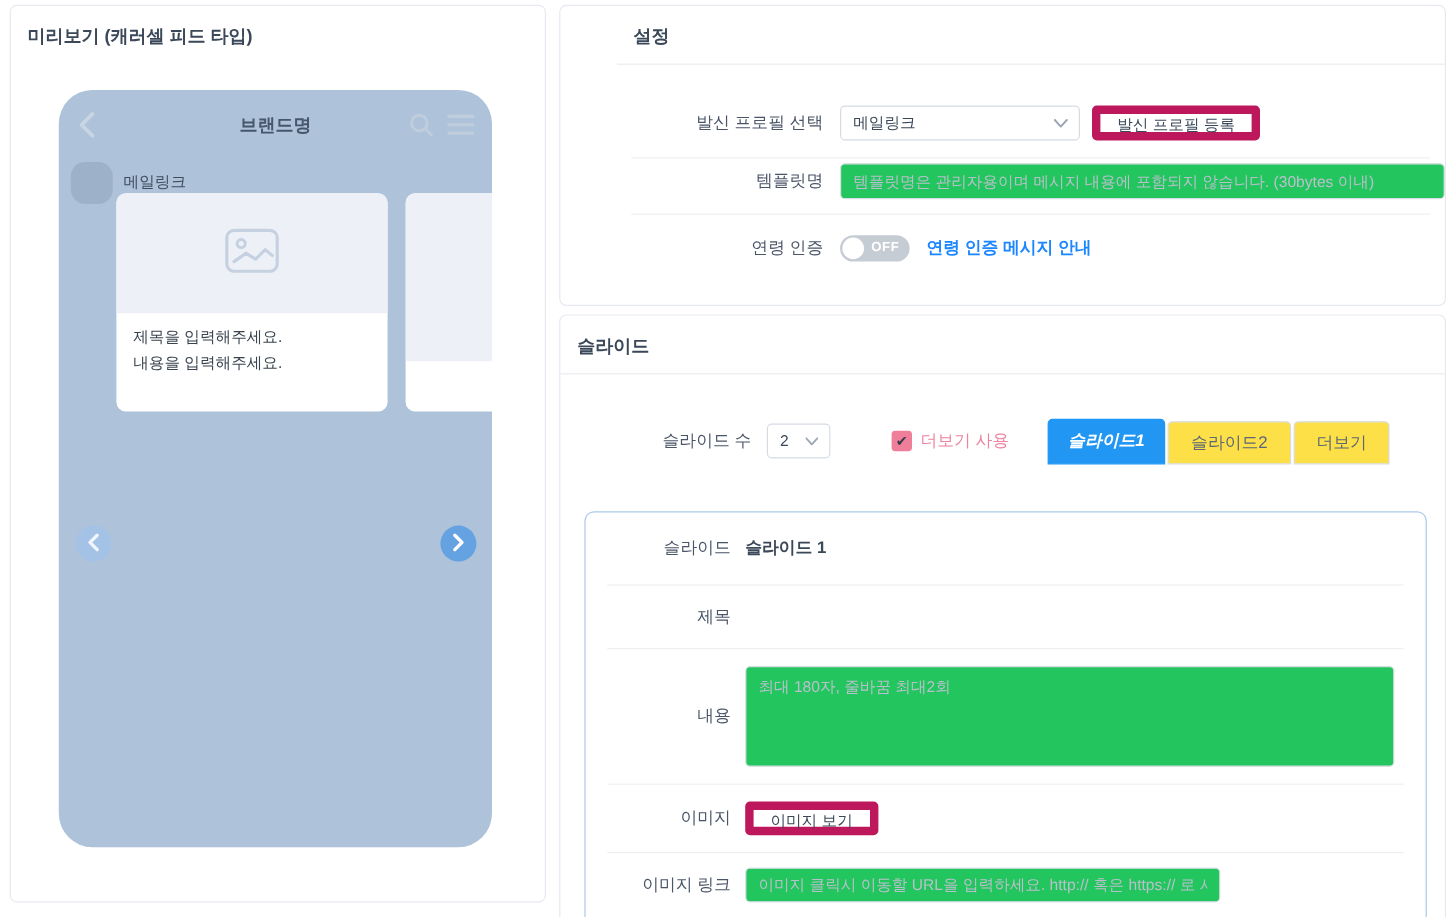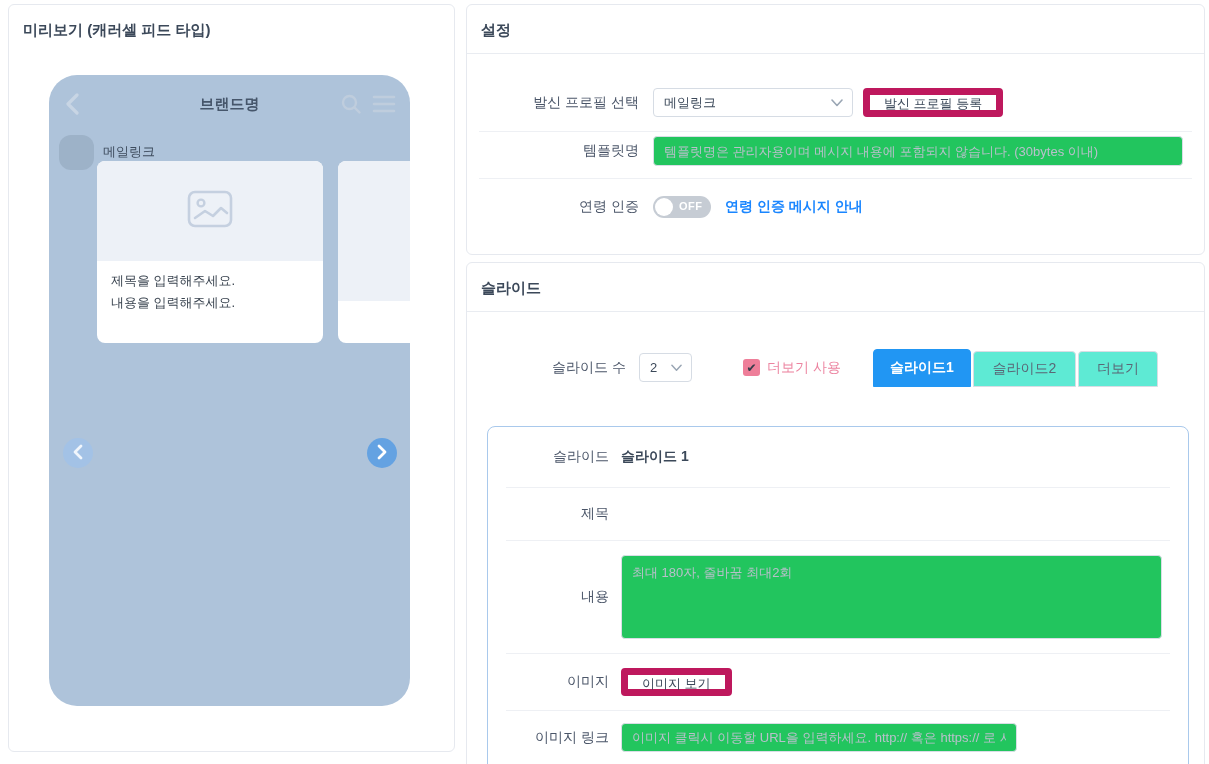--- a/index.html
+++ b/index.html
@@ -26,21 +26,21 @@
   .card2 { left:289px; width:130px; }
   .card-img { height:100px; background:#edf1f7; display:flex; align-items:center; justify-content:center; }
   .card-img2 { height:140px; background:#edf1f7; }
   .card-body { padding:9px 14px; font-size:13px; color:#39434f; line-height:22px; }
   .nav-btn { position:absolute; width:30px; height:30px; border-radius:50%; border:none;
     display:flex; align-items:center; justify-content:center; cursor:pointer; }
   .nav-prev { left:14px; top:363px; background:#a3c2e6; }
   .nav-next { left:318px; top:363px; background:#64a2e2; }
 
   
-  #settings-panel { left:466px; top:4px; width:739px; height:251px; }
+  #settings-panel { left:466px; top:4px; width:739px; height:251px;padding-left:47px; }
   #slides-panel   { left:466px; top:262px; width:739px; height:560px; }
   .form-row { display:flex; align-items:center; }
   .flabel { width:172px; text-align:right; font-size:14px; color:#4a5568; flex:0 0 auto; margin-right:14px; }
   .divider { height:1px; background:#eef0f4; margin:0 12px; }
   .inp { border:1px solid #d9dee6; border-radius:4px; font-size:13px; color:#3b4859;
     padding:0 10px; font-family:inherit; outline:none; background:#22c55e; }
   .inp::placeholder { color:#b9c0cb; }
   .sel { border:1px solid #d6dce4; border-radius:4px; height:29px; display:flex;
     align-items:center; justify-content:space-between; padding:0 9px 0 10px;
     font-size:13px; color:#3b4859; background:#fff; cursor:pointer; }
@@ -62,23 +62,23 @@
 
   
   .c-row { display:flex; align-items:center; margin-top:36px; height:39px; }
   .c-label { width:159px; text-align:right; font-size:14px; color:#4a5568; margin-right:13px; }
   .c-sel { width:53px; }
   .chk-wrap { display:flex; align-items:center; margin-left:51px; cursor:pointer; }
   .chk { width:17px; height:17px; border-radius:3px; background:#ee7e99; display:flex;
     align-items:center; justify-content:center; font-size:12px; font-weight:700; color:#333c49; }
   .chk-label { margin-left:7px; font-size:14px; color:#ec84a0; }
   .tabs { margin-left:auto; margin-right:46px; display:flex; align-items:flex-end; gap:2px; }
-  .tab { border:1px solid #d8dde4; border-bottom-color:#d8dde4; background:#5eead4; color:#5a6675;
+  .tab { border:1px solid #d8dde4; border-bottom-color:#d8dde4; background:#fde047; color:#5a6675;
     font-size:14px; height:36px; border-radius:4px 4px 0 0; cursor:pointer; font-family:inherit; }
-  .tab.t0 { width:98px; } .tab.t1 { width:103px; } .tab.t2 { width:80px; }
+  .tab.t0 { width:98px;font-style:italic; } .tab.t1 { width:103px; } .tab.t2 { width:80px; }
   .tab.active { background:#2196f3; border-color:#2196f3; color:#fff; font-weight:700; height:38px; }
 
   
   .editor { margin:39px 0 0 20px; width:702px; border:1px solid #a9c9ec; border-radius:8px;
     background:#fff; height:420px; overflow:hidden; }
   .e-row { display:flex; align-items:center; }
   .e-label { width:121px; text-align:right; font-size:14px; color:#4a5568; flex:0 0 auto; margin-right:12px; }
   .e-div { height:1px; background:#eef0f4; margin:0 18px; }
   .e-row1 { height:60px; } .e-val { font-size:14px; font-weight:700; color:#3b4859; }
   .e-row2 { height:52px; } .e-title-inp { width:541px; height:29px; }

